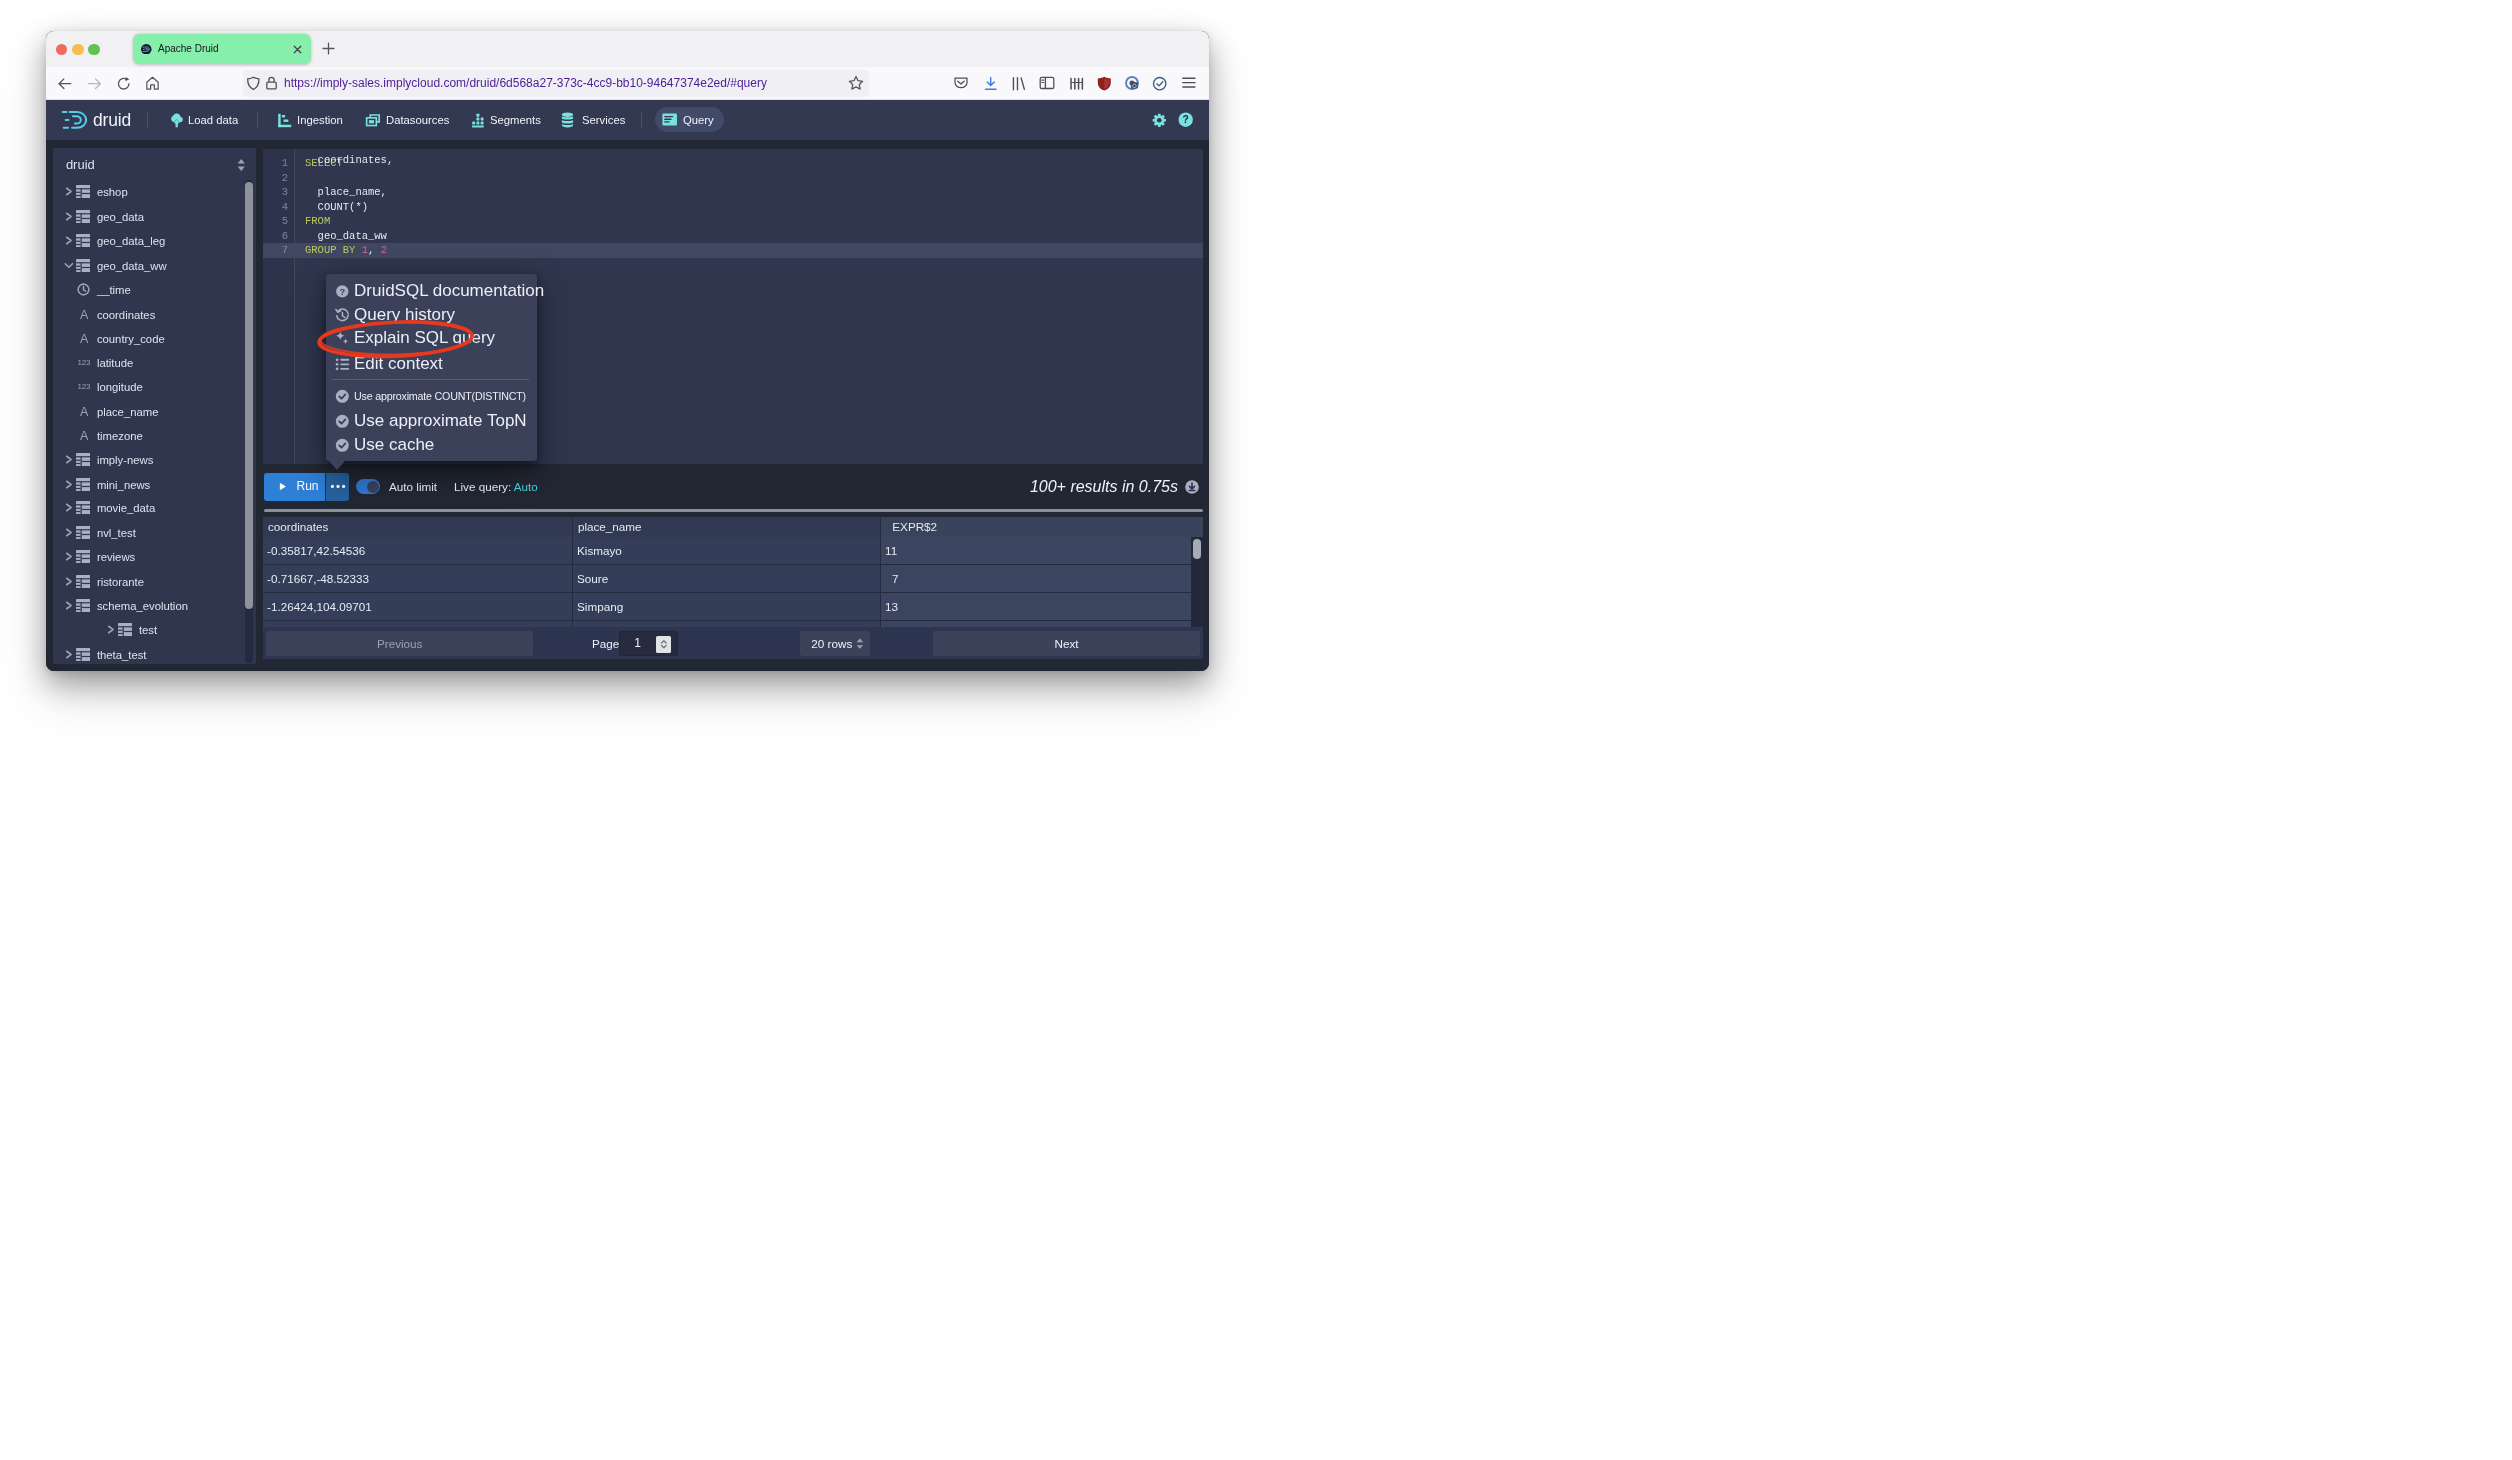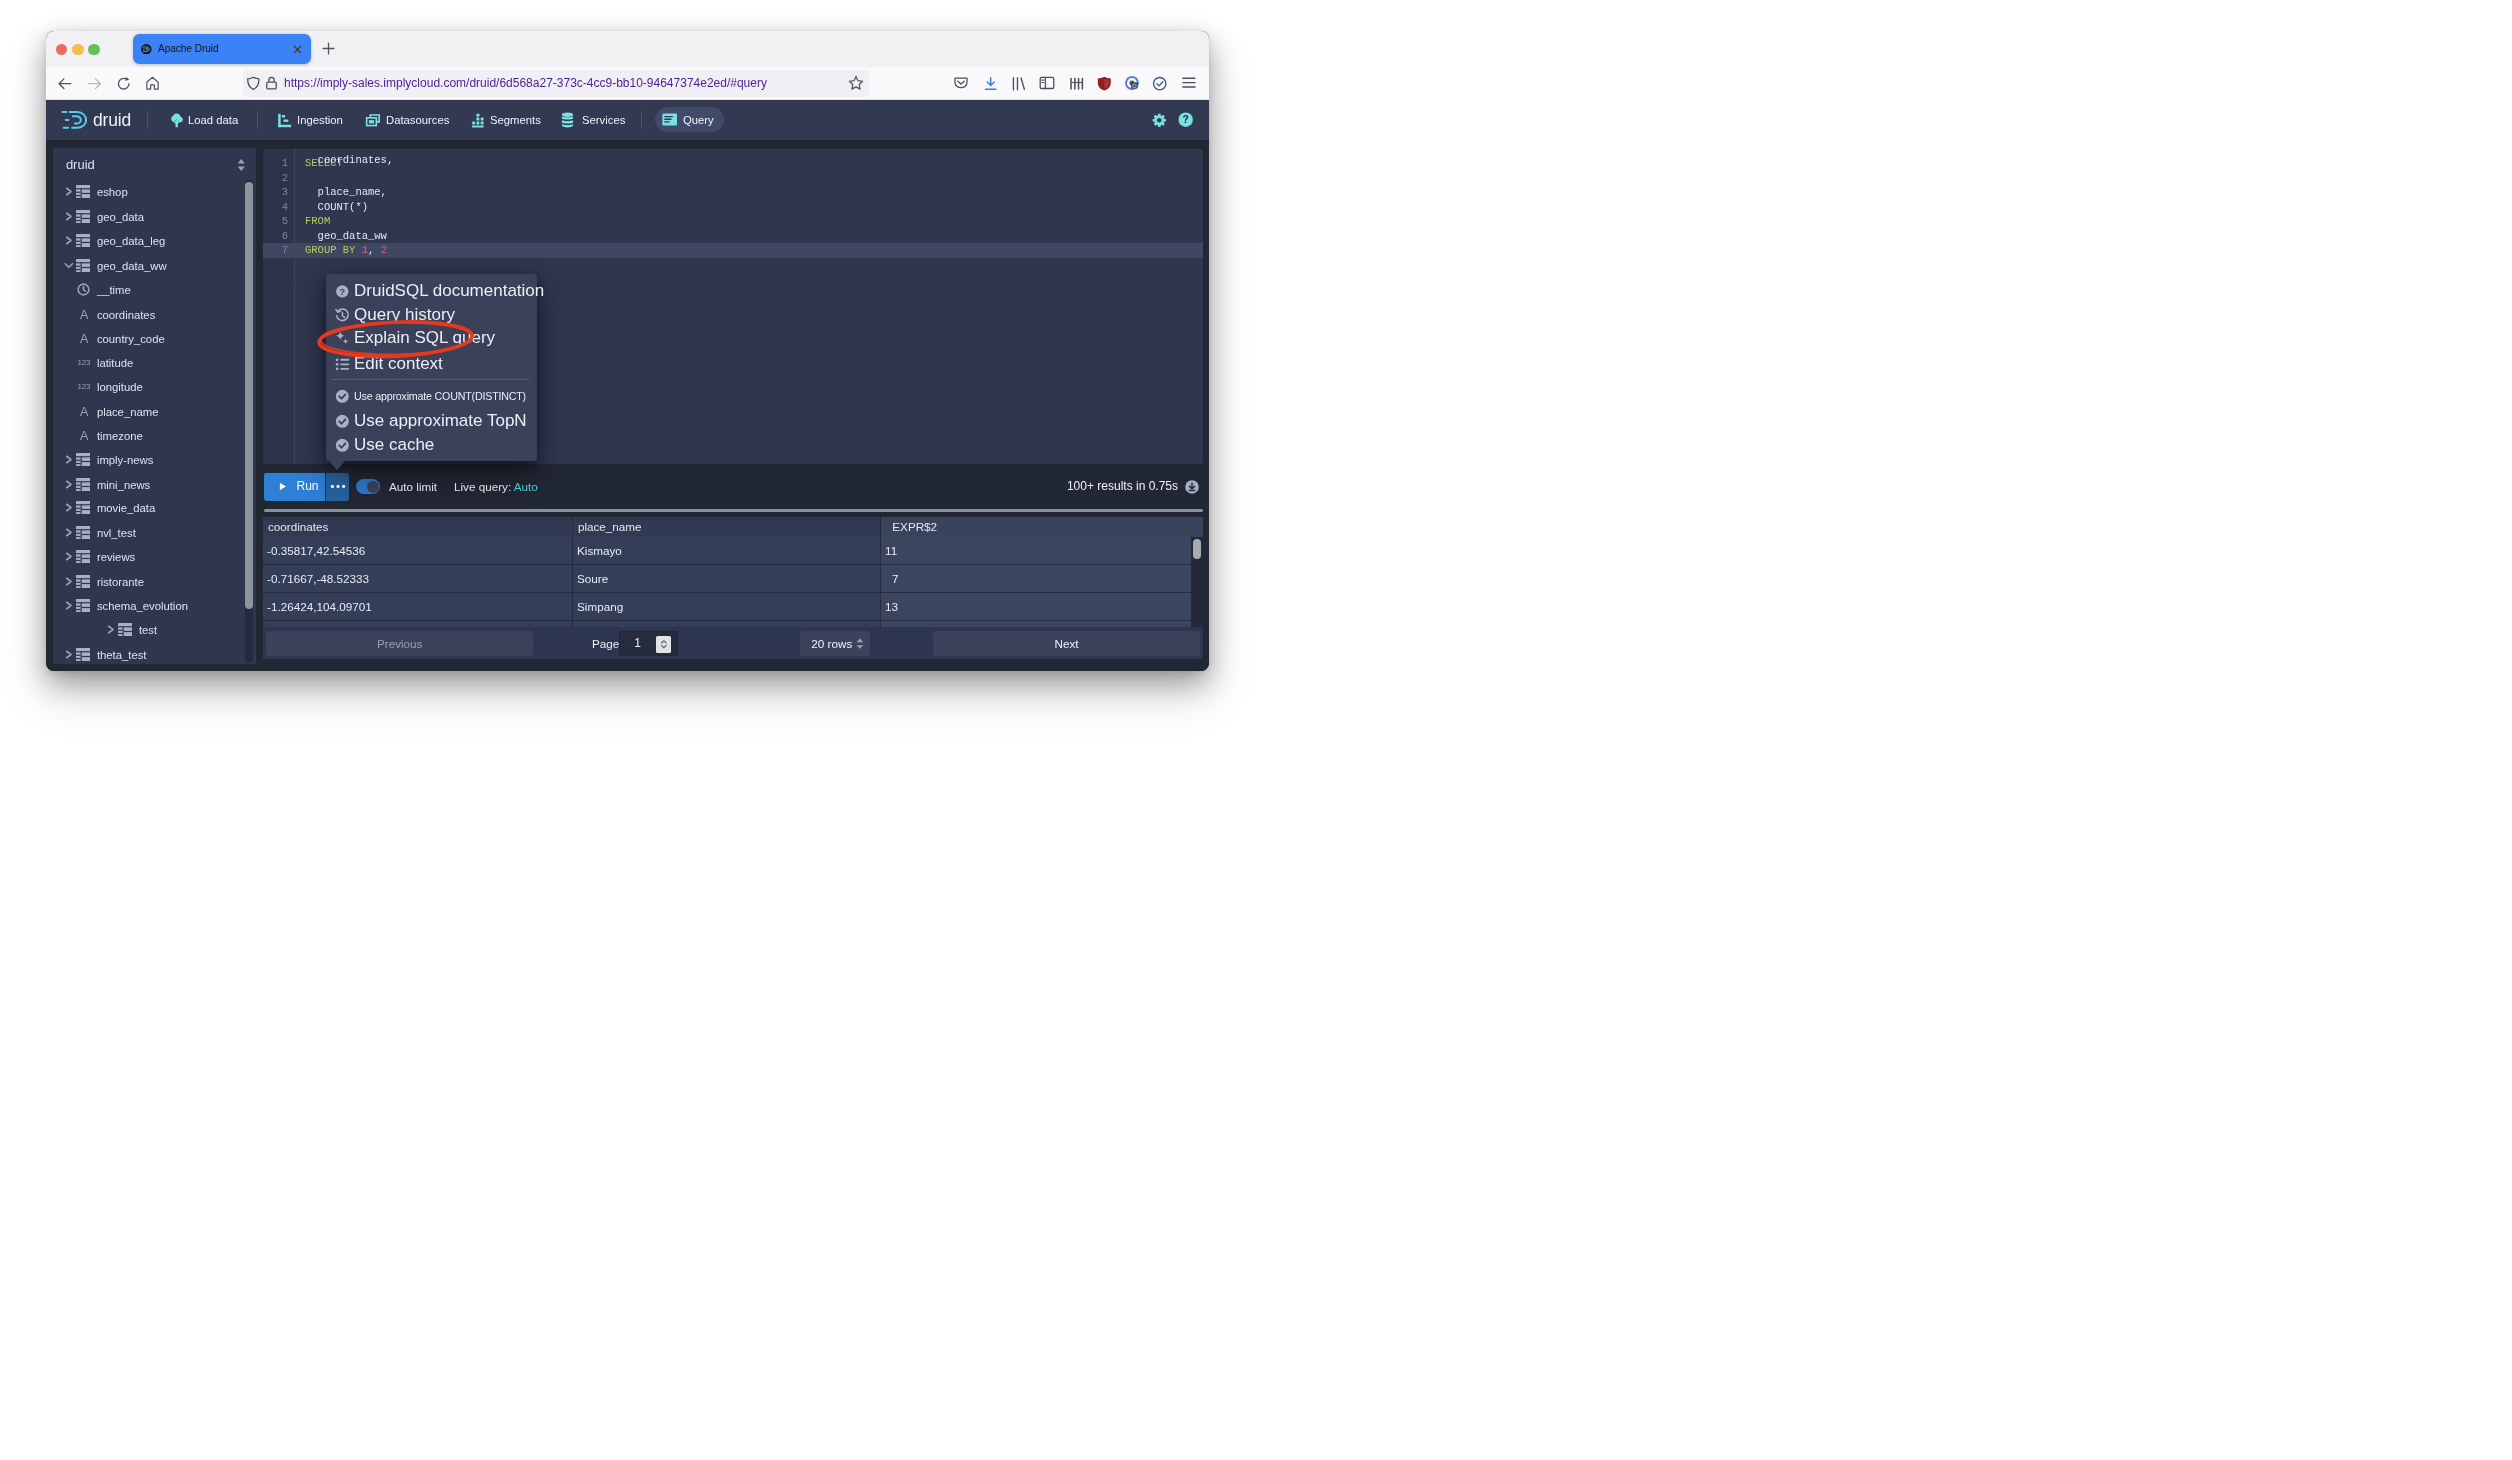--- a/index.html
+++ b/index.html
@@ -1,21 +1,21 @@
 <!DOCTYPE html>
 <html style="font-size:13px"><head>
 <meta charset="utf-8">
 <style>
 * { margin:0; padding:0; box-sizing:border-box; }
 html,body { width:1256px; height:730px; background:#ffffff; font-family:"Liberation Sans",sans-serif; overflow:hidden; }
 .a { position:absolute; }
 #win { position:absolute; left:46px; top:31px; width:1163px; height:640px; border-radius:8px; background:#222734; box-shadow:0 1.6px 6.5px rgba(0,0,0,.10), 0 11.3px 27.5px rgba(0,0,0,.30), 0 23px 49px rgba(0,0,0,.16); overflow:hidden; }
 #tabbar { position:absolute; left:0; top:0; width:100%; height:36px; background:#f1f0f3; }
 .dot { position:absolute; top:12.5px; width:11.7px; height:11.7px; border-radius:50%; }
-#tab { position:absolute; left:87px; top:3.2px; width:178px; height:30px; background:#3b82f6; border-radius:6.5px; box-shadow:0 0.8px 3.2px rgba(0,0,0,.22); }
+#tab { position:absolute; left:87px; top:3.2px; width:178px; height:30px; background:#86efac; border-radius:6.5px; box-shadow:0 0.8px 3.2px rgba(0,0,0,.22); }
 #tabtitle { position:absolute; left:24px; top:0; height:30px; line-height:30px; font-size:10.5px; color:#15141a; }
 #toolbar { position:absolute; left:0; top:36px; width:100%; height:33px; background:#f9f8fb; border-bottom:0.8px solid #e0dfe5; }
 #urlfield { position:absolute; left:197px; top:2.8px; width:626px; height:27px; background:#f0eff4; border-radius:4.9px; }
 #urltext { position:absolute; left:238px; top:0; height:33px; line-height:33px; font-size:12px; color:#4c1d95; }
 #nav { position:absolute; left:0; top:69px; width:100%; height:40px; background:#323950; }
 .navtxt { position:absolute; top:0; height:40px; line-height:40px; font-size:11.3px; color:#f2f4fc; }
 .navsep { position:absolute; top:11.3px; width:0.8px; height:18px; background:#4a5170; }
 #content { position:absolute; left:0; top:109px; width:100%; height:531px; background:#222734; }
 #sidebar { position:absolute; left:6.9px; top:7.7px; width:203px; height:516px; background:#2f364e; border-radius:1.6px; }
 .trow { position:absolute; left:0; width:100%; height:24px; }
@@ -488,21 +488,21 @@
         <circle cx="3" cy="3" r="2" fill="#fff"></circle>
           <circle cx="10" cy="3" r="2" fill="#fff"></circle>
           <circle cx="17" cy="3" r="2" fill="#fff"></circle>
       </svg>
     </div>
     <div class="a" style="left:310px;top:339px;width:24px;height:15.4px;background:#3079d1;border-radius:7.7px;">
       <div class="a" style="left:11px;top:1.6px;width:12px;height:12px;border-radius:50%;background:#3a435c;"></div>
     </div>
     <div class="a" style="left:343px;top:333px;height:27.5px;line-height:27.5px;font-size:11.7px;color:#f0f2fa;">Auto limit</div>
     <div class="a" style="left:408px;top:333px;height:27.5px;line-height:27.5px;font-size:11.7px;color:#f0f2fa;">Live query: <span style="color:#50d4e2;">Auto</span></div>
-    <div class="a" style="left:970px;top:333px;width:162px;height:27.5px;line-height:27.5px;font-size:12px;color:#f0f2fa;text-align:right;">100+ results in 0.75s</div>
+    <div class="a" style="left:970px;top:333px;width:162px;height:27.5px;line-height:27.5px;font-size:16px;color:#f0f2fa;text-align:right;font-style:italic;">100+ results in 0.75s</div>
     <svg class="a" style="left:1139px;top:340px;" width="14" height="14" viewBox="0 0 18 18">
       <circle cx="9" cy="9" r="8.75" fill="#a9afc0"></circle>
       <path d="M9 4 V11 M5.8 8.2 L9 11.6 L12.2 8.2" fill="none" stroke="#2a3048" stroke-width="2" stroke-linecap="round" stroke-linejoin="round"></path>
       <path d="M5.5 13.6 H12.5" stroke="#2a3048" stroke-width="2" stroke-linecap="round"></path>
     </svg>
     <div id="splitter"></div>
     <div id="rtable">
       <div class="hcell" style="left:0;width:309px;">coordinates</div>
       <div class="hcell" style="left:310px;width:307px;">place_name</div>
       <div class="hcell" style="left:618px;width:322px;background:#3a435c;padding-left:11.3px;">EXPR$2</div>

